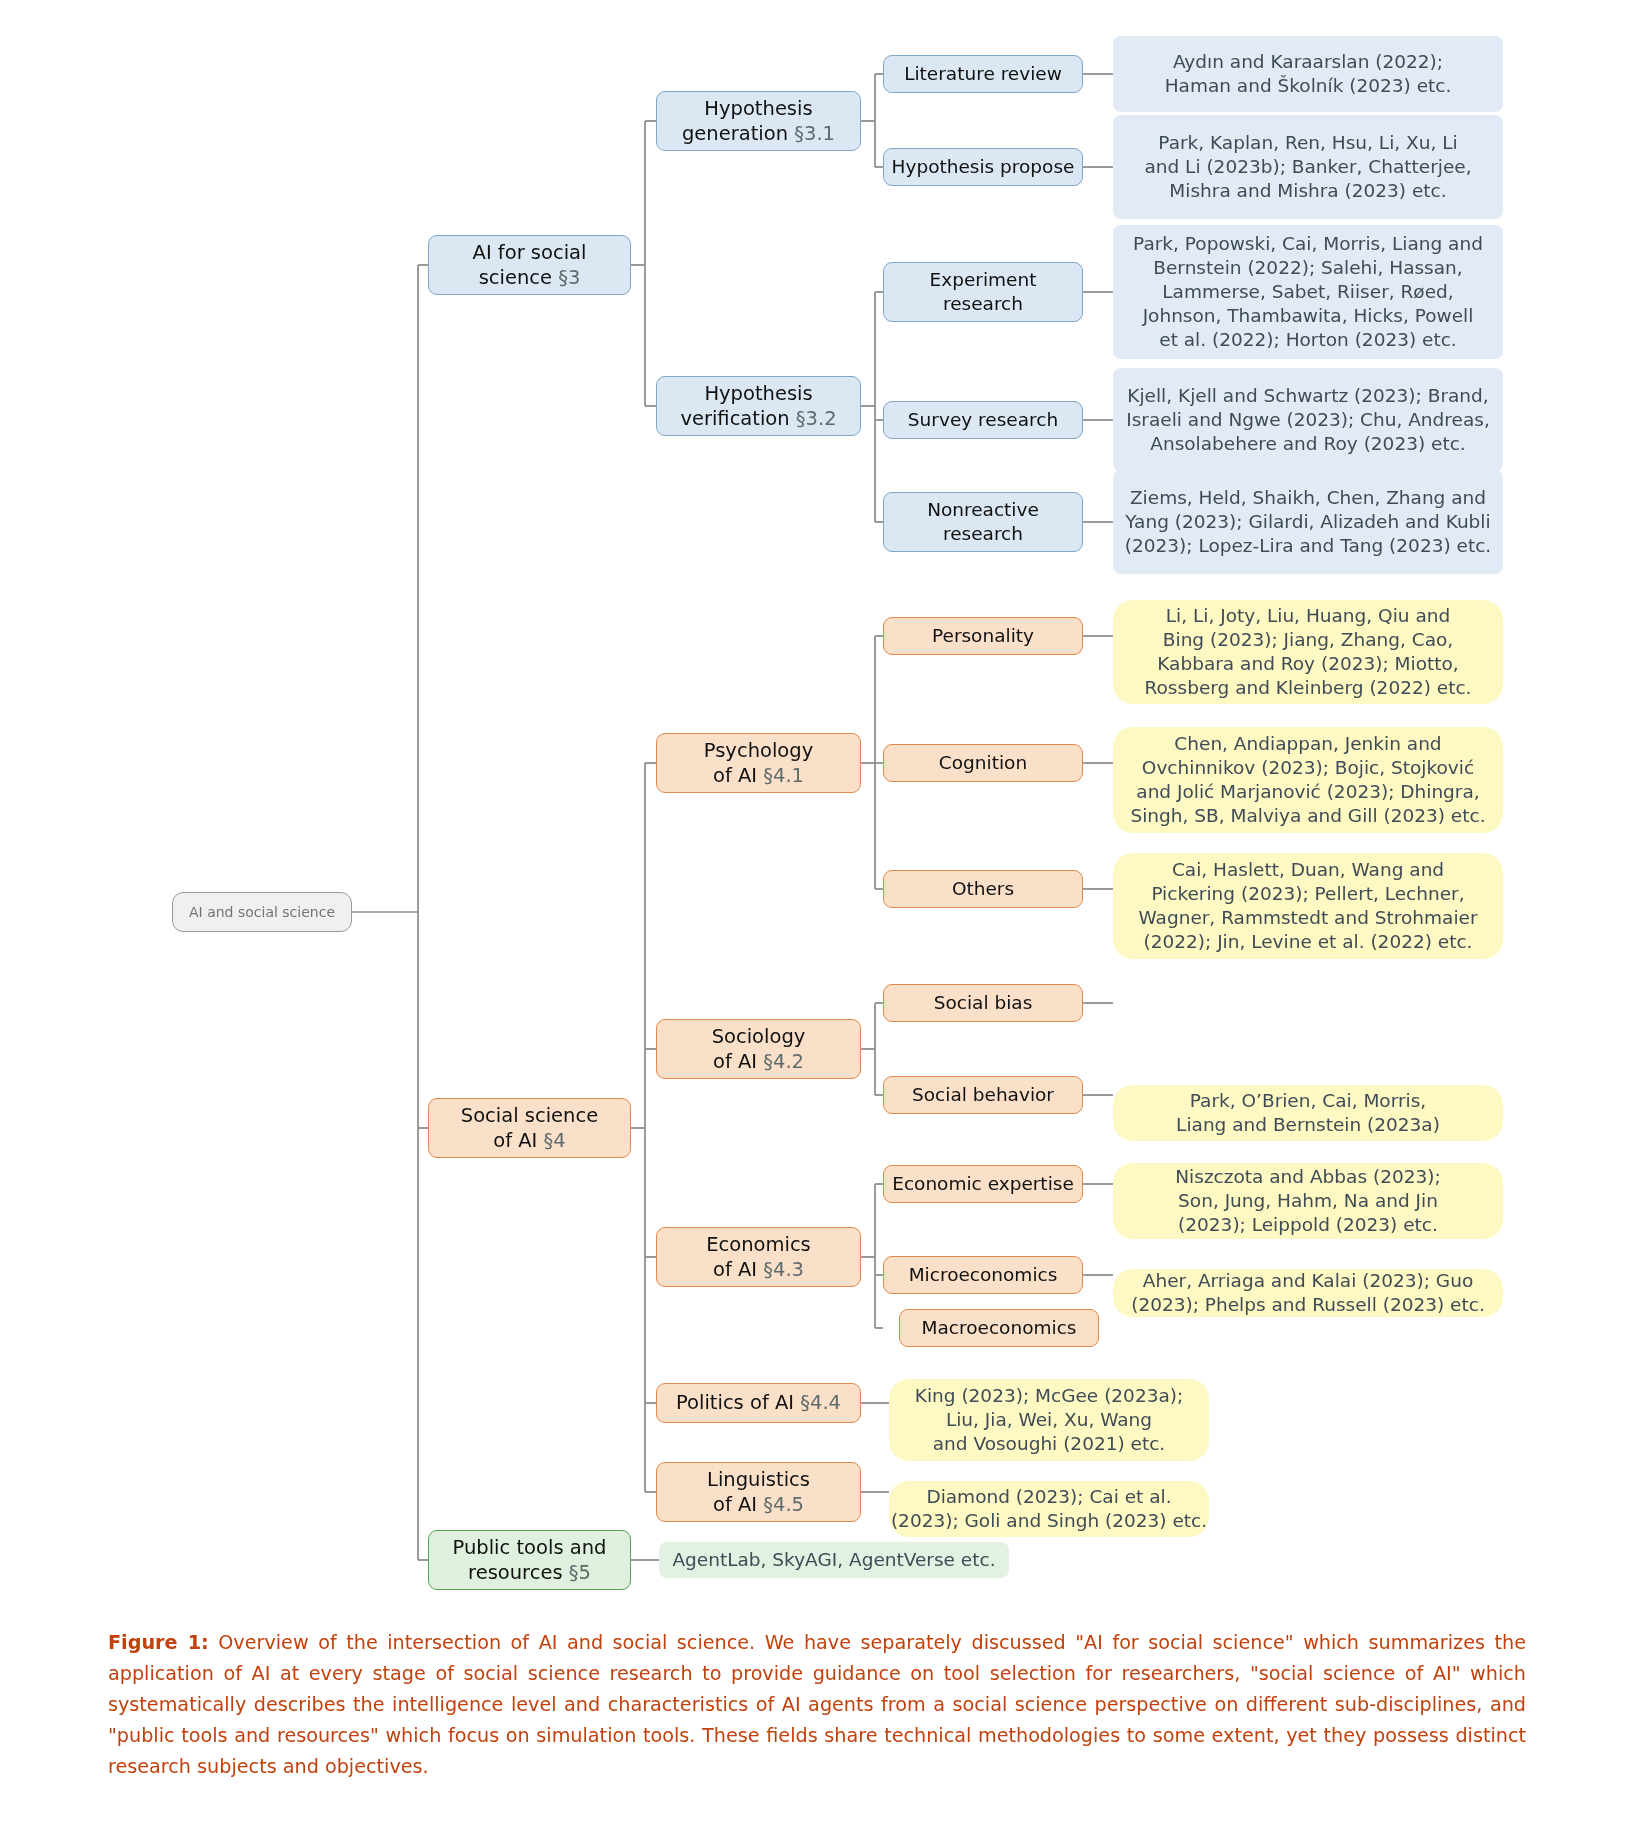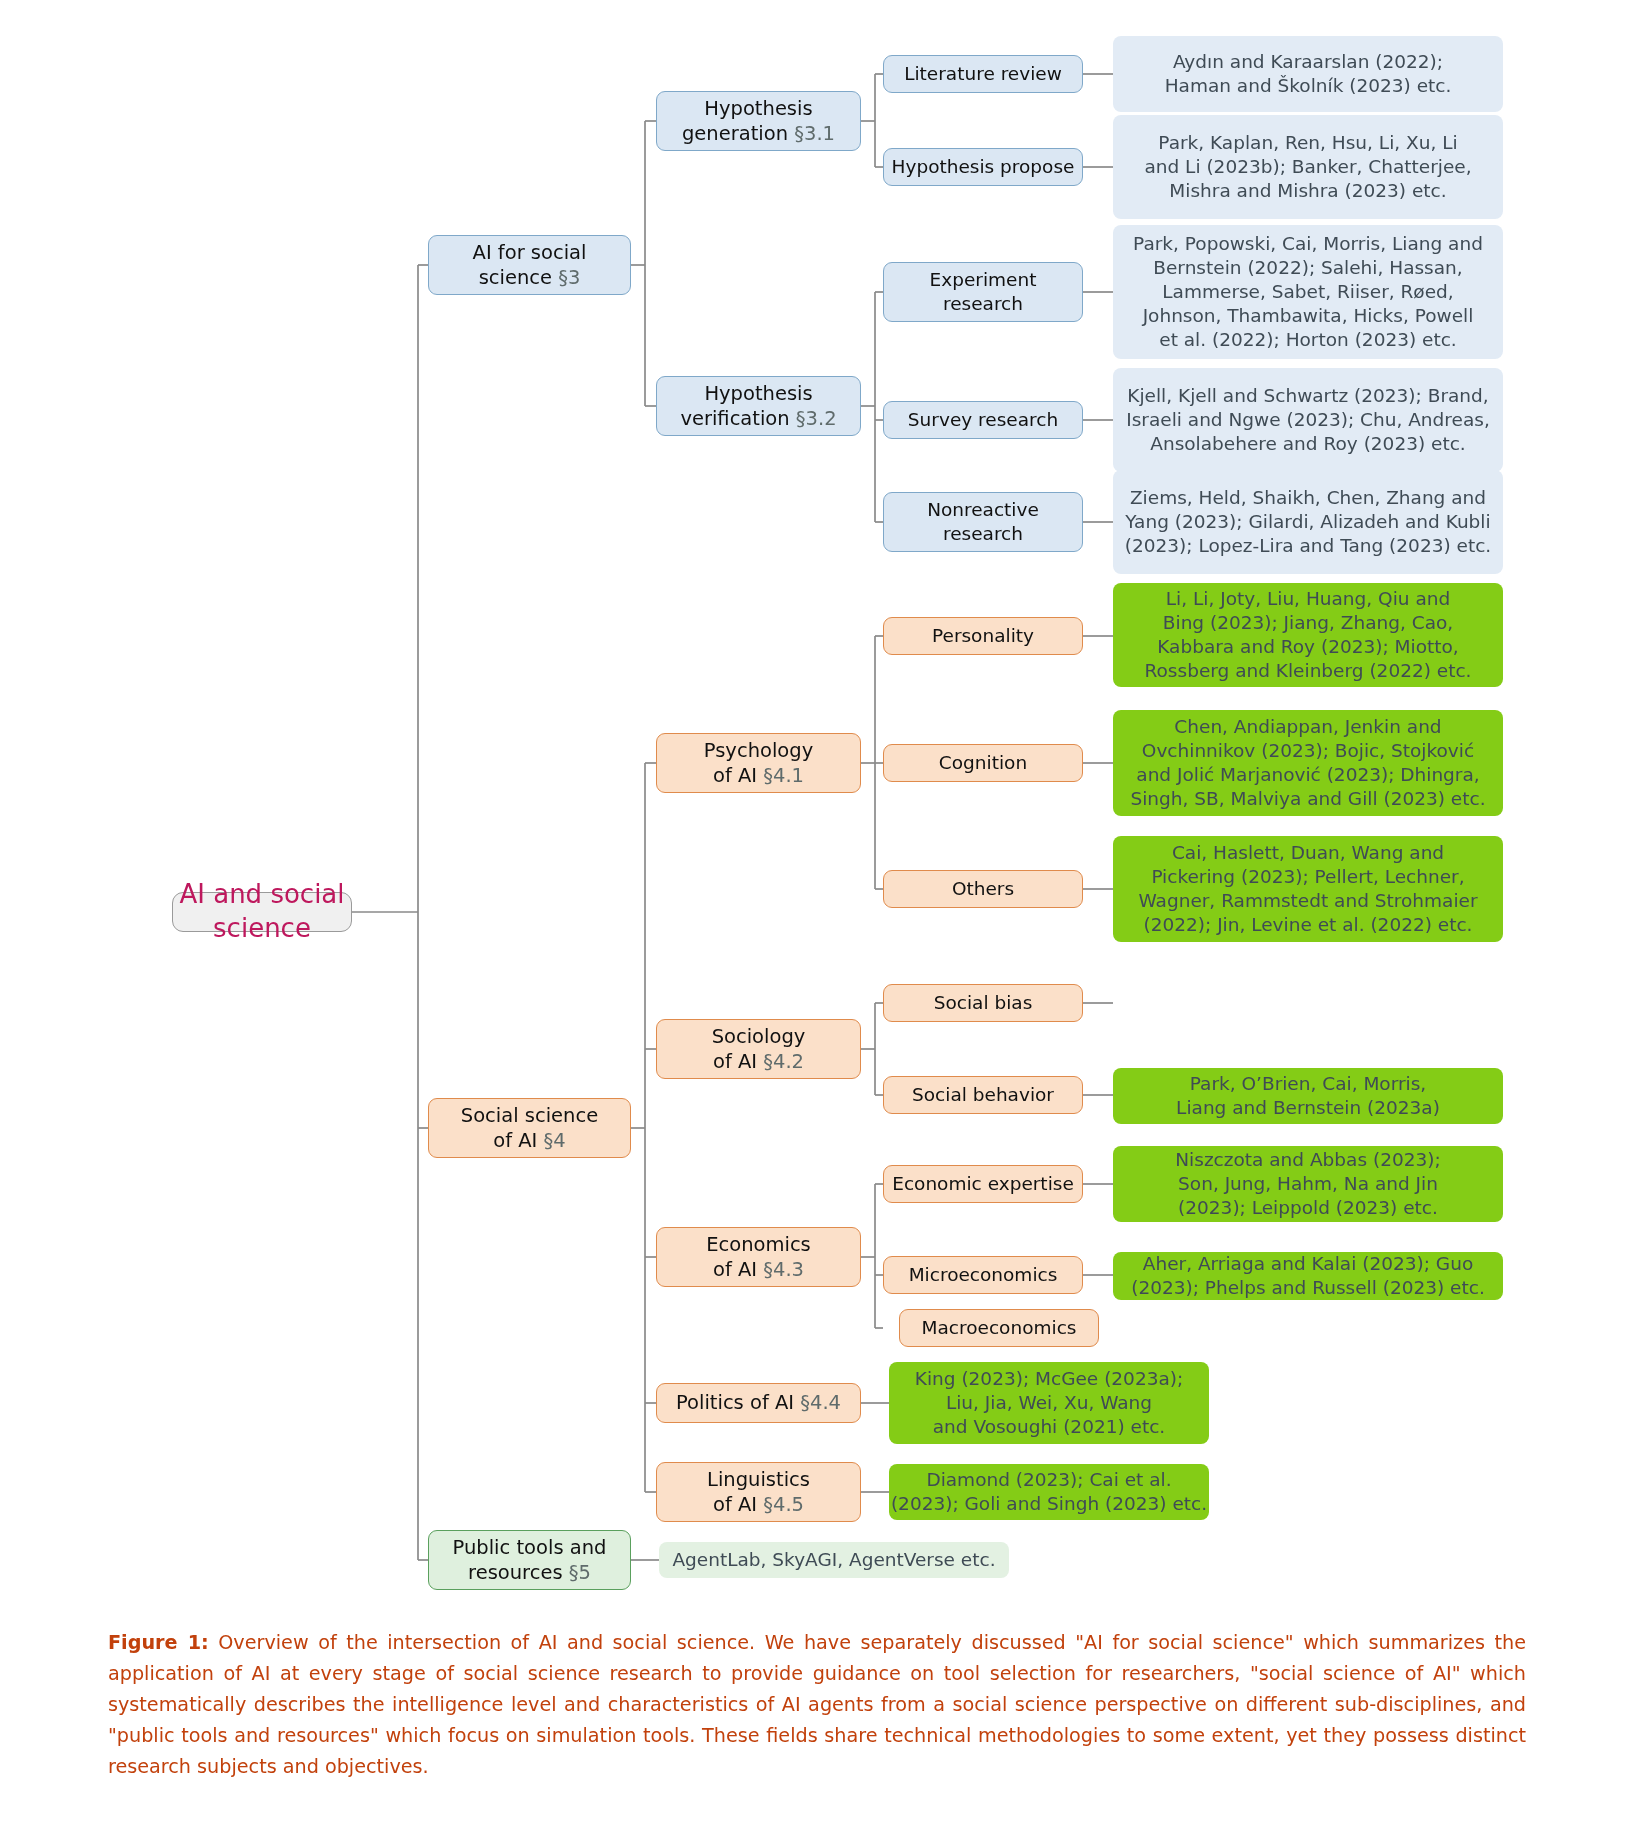--- a/index.html
+++ b/index.html
@@ -32,22 +32,22 @@
     border-radius: 9px;
     line-height: 1.30;
     white-space: pre-line;
     z-index: 2;
   }
 
   
   .n-root {
     background: #f0f0f0;
     border: 1.6px solid #9a9a9a;
-    color: #be185d;
-    font-size: 26px;
+    color: #737373;
+    font-size: 14px;
     border-radius: 11px;
   }
 
   
   .n-blue {
     background: #dbe7f3;
     border: 1.6px solid #7fa8c9;
     color: #111111;
     font-size: 19.5px;
   }
@@ -72,25 +72,26 @@
     color: #111111;
     font-size: 19.5px;
   }
   .n-orange-leaf {
     background: #fbe0c9;
     border: 1.8px solid #e08b4c;
     color: #111111;
     font-size: 18.5px;
   }
   .n-orange-ref {
-    background: #84cc16;
+    background: #fef9c3;
     border: none;
     color: #3f4b55;
     font-size: 18.5px;
-    border-radius: 8px;
+    border-radius: 20px;
+    margin-top: 17px;
   }
 
   
   .n-green {
     background: #dff0de;
     border: 1.8px solid #5aa05d;
     color: #111111;
     font-size: 19.5px;
   }
   .n-green-ref {

